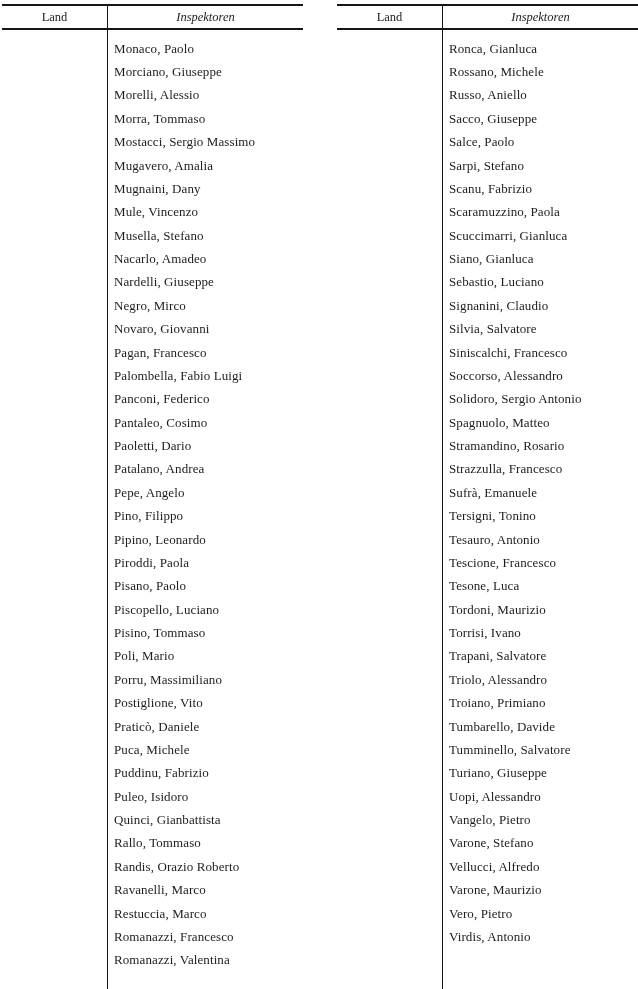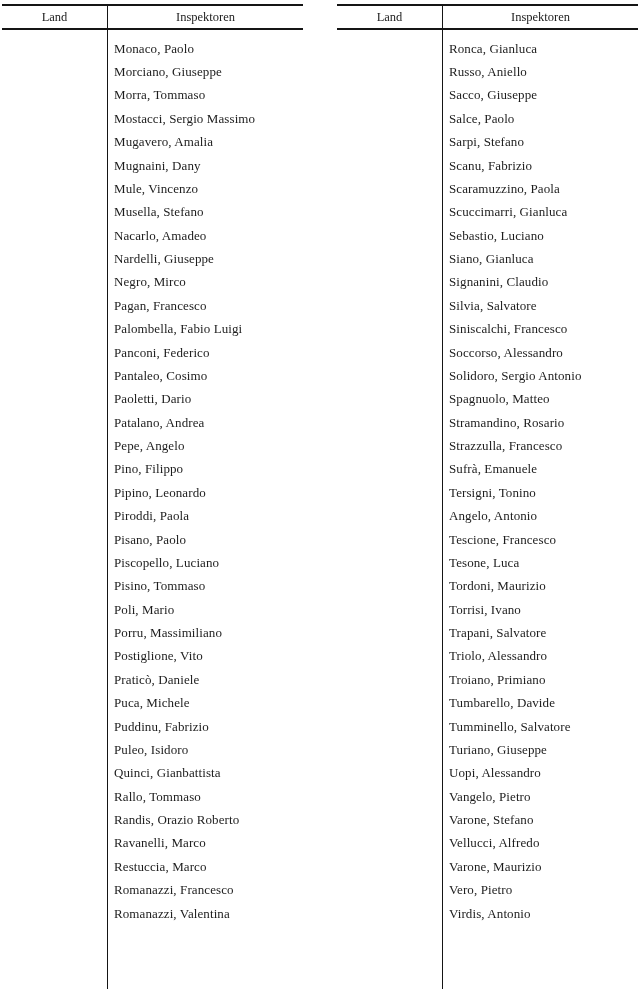--- a/index.html
+++ b/index.html
@@ -14,21 +14,21 @@
     width:638px; height:989px;
   }
   .tbl { width:301px; display:flex; flex-direction:column; }
   .thead {
     display:flex; align-items:stretch;
     border-top:2px solid #151515; border-bottom:2px solid #151515;
     height:22px; font-size:12.5px;
   }
   .th { display:flex; align-items:center; justify-content:center; }
   .th.land { width:105px; border-right:1px solid #151515; box-sizing:content-box; }
-  .th.insp { flex:1; }
+  .th.insp { flex:1;font-style:italic; }
   .tbody { display:flex; flex:1; min-height:0; }
   .land-col { width:105px; border-right:1px solid #151515; box-sizing:content-box; }
   .names-col { flex:1; padding-top:7px; }
   .row {
     height:23.39px; display:flex; align-items:center;
     padding-left:6px; font-size:13px; letter-spacing:0.1px;
     white-space:nowrap;
   }
 </style>
 </head>
@@ -44,20 +44,23 @@
     <div class="tbody">
       <div class="land-col"></div>
       <div class="names-col">
           <div class="row">
             <span>Monaco, Paolo</span>
           </div>
           <div class="row">
             <span>Morciano, Giuseppe</span>
           </div>
           <div class="row">
+            <span>Morelli, Alessio</span>
+          </div>
+          <div class="row">
             <span>Morra, Tommaso</span>
           </div>
           <div class="row">
             <span>Mostacci, Sergio Massimo</span>
           </div>
           <div class="row">
             <span>Mugavero, Amalia</span>
           </div>
           <div class="row">
             <span>Mugnaini, Dany</span>
@@ -69,20 +72,23 @@
             <span>Musella, Stefano</span>
           </div>
           <div class="row">
             <span>Nacarlo, Amadeo</span>
           </div>
           <div class="row">
             <span>Nardelli, Giuseppe</span>
           </div>
           <div class="row">
             <span>Negro, Mirco</span>
+          </div>
+          <div class="row">
+            <span>Novaro, Giovanni</span>
           </div>
           <div class="row">
             <span>Pagan, Francesco</span>
           </div>
           <div class="row">
             <span>Palombella, Fabio Luigi</span>
           </div>
           <div class="row">
             <span>Panconi, Federico</span>
           </div>
@@ -167,20 +173,23 @@
       <div class="th land">Land</div>
       <div class="th insp">Inspektoren</div>
     </div>
     <div class="tbody">
       <div class="land-col"></div>
       <div class="names-col">
           <div class="row">
             <span>Ronca, Gianluca</span>
           </div>
           <div class="row">
+            <span>Rossano, Michele</span>
+          </div>
+          <div class="row">
             <span>Russo, Aniello</span>
           </div>
           <div class="row">
             <span>Sacco, Giuseppe</span>
           </div>
           <div class="row">
             <span>Salce, Paolo</span>
           </div>
           <div class="row">
             <span>Sarpi, Stefano</span>
@@ -188,26 +197,26 @@
           <div class="row">
             <span>Scanu, Fabrizio</span>
           </div>
           <div class="row">
             <span>Scaramuzzino, Paola</span>
           </div>
           <div class="row">
             <span>Scuccimarri, Gianluca</span>
           </div>
           <div class="row">
+            <span>Siano, Gianluca</span>
+          </div>
+          <div class="row">
             <span>Sebastio, Luciano</span>
           </div>
           <div class="row">
-            <span>Siano, Gianluca</span>
-          </div>
-          <div class="row">
             <span>Signanini, Claudio</span>
           </div>
           <div class="row">
             <span>Silvia, Salvatore</span>
           </div>
           <div class="row">
             <span>Siniscalchi, Francesco</span>
           </div>
           <div class="row">
             <span>Soccorso, Alessandro</span>
@@ -224,21 +233,21 @@
           <div class="row">
             <span>Strazzulla, Francesco</span>
           </div>
           <div class="row">
             <span>Sufrà, Emanuele</span>
           </div>
           <div class="row">
             <span>Tersigni, Tonino</span>
           </div>
           <div class="row">
-            <span>Angelo, Antonio</span>
+            <span>Tesauro, Antonio</span>
           </div>
           <div class="row">
             <span>Tescione, Francesco</span>
           </div>
           <div class="row">
             <span>Tesone, Luca</span>
           </div>
           <div class="row">
             <span>Tordoni, Maurizio</span>
           </div>

